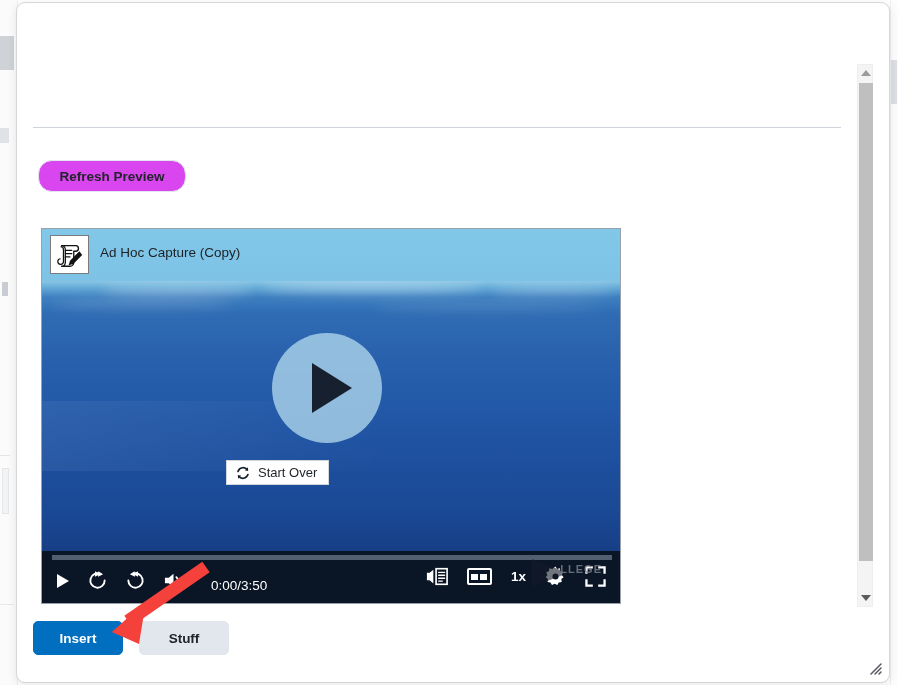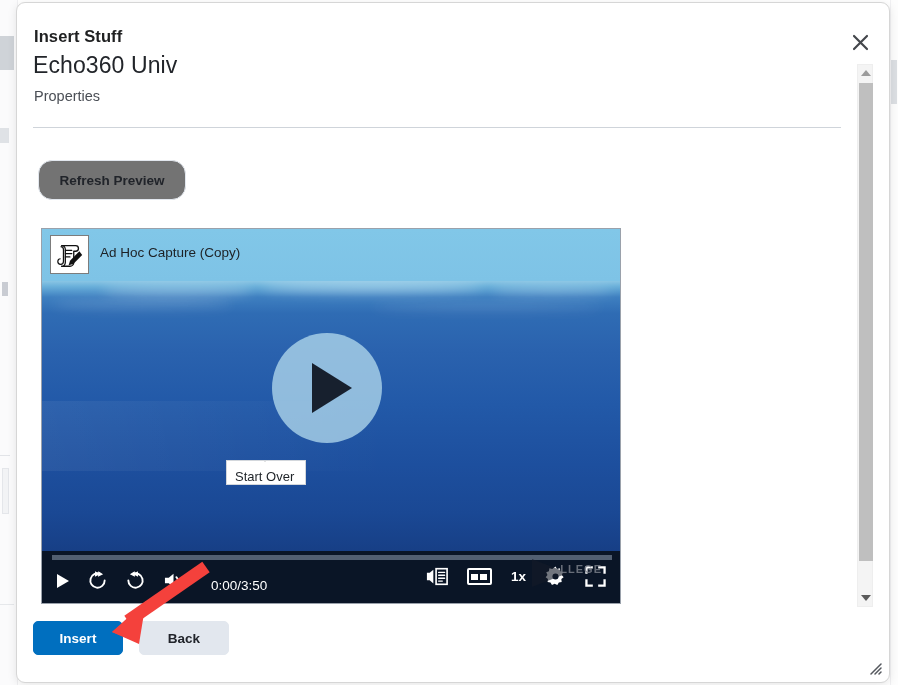--- a/index.html
+++ b/index.html
@@ -79,22 +79,22 @@
   }
 
   
   .content {
     position: absolute; left: 0; top: 125px; width: 840px; bottom: 75px;
     overflow: hidden;
   }
 
   .refresh-btn {
     position: absolute; left: 21px; top: 32px;
-    width: 148px; height: 40px;
-    background: #737373;
+    width: 148px; height: 32px;
+    background: #d946ef;
     border: 1px solid #e2e7ee;
     border-radius: 14px;
     color: #21242a; font-size: 13.5px; font-weight: bold;
     display: flex; align-items: center; justify-content: center;
     cursor: pointer;
   }
 
   
   .embed {
     position: absolute; left: 24px; top: 100px;
@@ -159,21 +159,21 @@
     border-top: 25px solid transparent;
     border-bottom: 25px solid transparent;
     border-left: 40px solid #17202e;
   }
 
   .start-over {
     position: absolute; left: 184px; top: 179px;
     height: 25px; padding: 0 11px 0 8px;
     background: #ffffff; border: 1px solid #d3d7dc;
     display: flex; align-items: center; gap: 7px;
-    font-size: 13px; color: #1e2328; cursor: pointer; flex-direction: column;
+    font-size: 13px; color: #1e2328; cursor: pointer;
   }
 
   
   .ctrl-bar {
     position: absolute; left: 0; top: 322px; width: 100%; height: 52px;
     background: #0a1526;
   }
   .scrub {
     position: absolute; left: 10px; top: 4px; width: 560px; height: 5px;
     background: #525f71; cursor: pointer;
@@ -289,31 +289,20 @@
   <div class="ghost-block gb4"></div>
   <div class="ghost-block gb5"></div>
   <div class="ghost-block gb6"></div>
   <div class="right-strip">
     <div class="right-mark"></div>
   </div>
 </div>
 
 <div id="dialog">
 
-  <div class="dlg-header">
-    <div class="eyebrow">Insert Stuff</div>
-    <div class="dlg-title">Echo360 Univ</div>
-    <div class="dlg-sub">Properties</div>
-
-    <div class="close-btn">
-      <svg width="17" height="17" viewBox="0 0 17 17" aria-hidden="true">
-        <path d="M2 2 L15 15 M15 2 L2 15" stroke="#44474c" stroke-width="2.2" stroke-linecap="round" fill="none"></path>
-      </svg>
-    </div>
-  </div>
 
   <div class="hrule"></div>
 
   <div class="content">
 
     <div class="refresh-btn">Refresh Preview</div>
 
     <div class="embed">
 
       <div class="vid-head">
@@ -429,21 +418,21 @@
         <i></i>
       </div>
     <div class="sbar-thumb"></div>
     <div class="sbar-arrow down">
         <i></i>
       </div>
   </div>
 
   <div class="dlg-footer">
     <div class="btn btn-primary btn-insert">Insert</div>
-    <div class="btn btn-sec btn-back">Back</div>
+    <div class="btn btn-sec btn-back">Stuff</div>
 
     <div class="resize-grip">
       <svg width="16" height="16" viewBox="0 0 16 16" aria-hidden="true">
         <path d="M15 5 L5 15 M15 9 L9 15 M15 13 L13 15" stroke="#55585e" stroke-width="1.5" stroke-linecap="round"></path>
       </svg>
     </div>
   </div>
 </div>
 
 <svg id="annot-arrow" viewBox="0 0 898 685">

